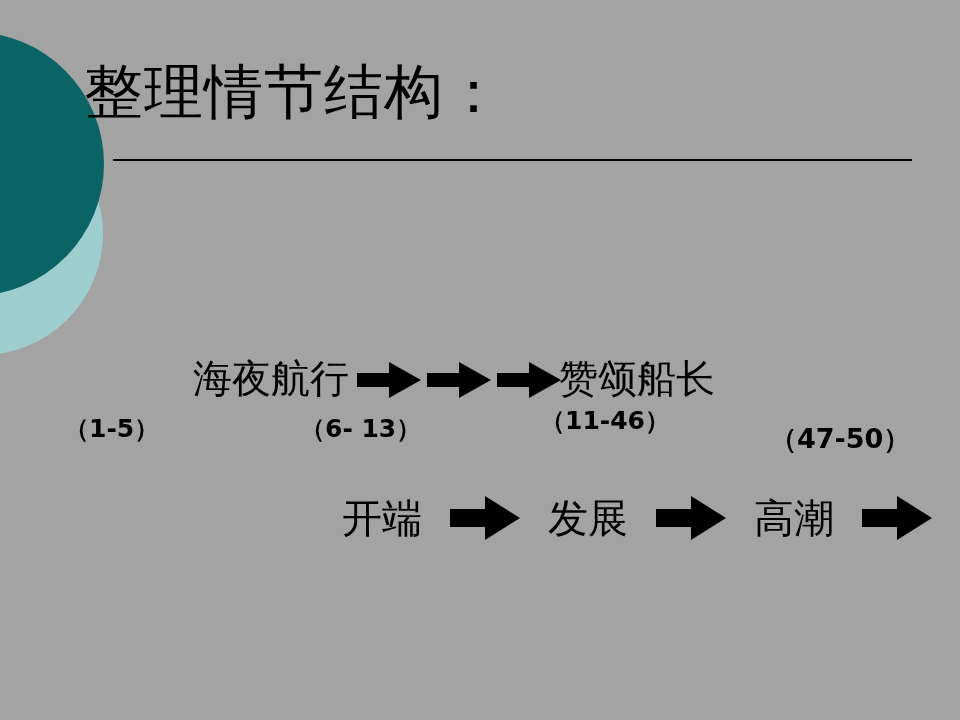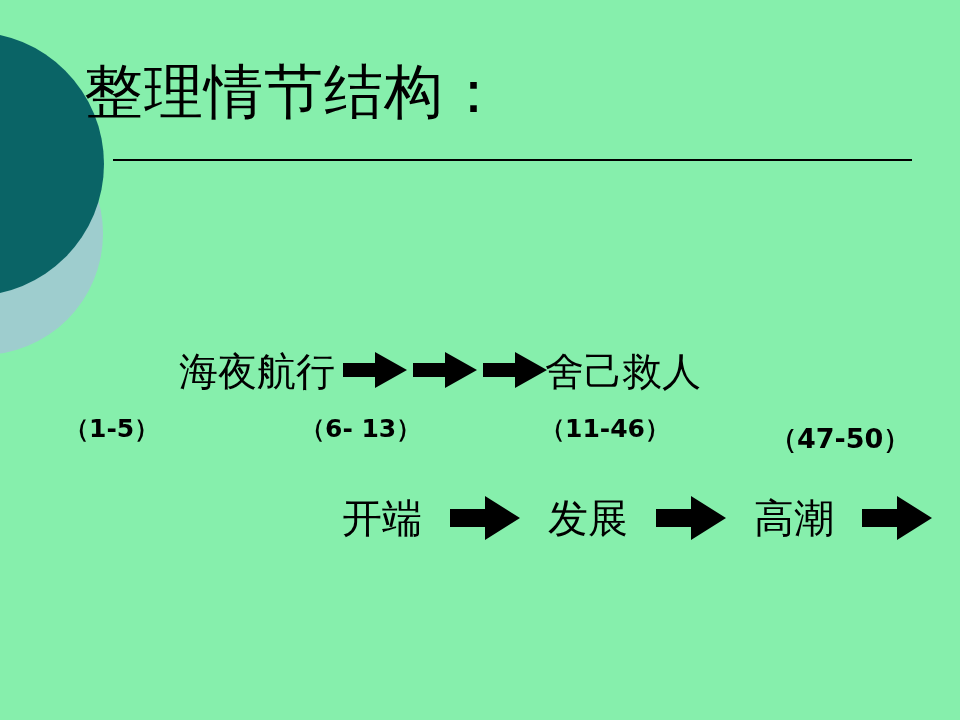--- a/index.html
+++ b/index.html
@@ -5,21 +5,21 @@
 <style>
   html, body {
     margin: 0;
     padding: 0;
     background: #ffffff;
   }
   #slide {
     position: relative;
     width: 960px;
     height: 720px;
-    background: #86efac;
+    background: #a3a3a3;
     overflow: hidden;
     font-family: "DejaVu Serif", "Liberation Serif", serif;
     -webkit-font-smoothing: antialiased;
   }
 
   
   .deco-circle {
     position: absolute;
     border-radius: 50%;
     pointer-events: none;
@@ -69,26 +69,26 @@
   
   .arrow {
     display: block;
     flex: none;
   }
   .arrow svg { display: block; }
 
   
   #stage-row {
     position: absolute;
-    left: 0;
+    left: 14px;
     top: 352px;
     width: 880px;
     height: 46px;
     display: flex;
-    align-items: flex-start;
+    align-items: flex-end;
     justify-content: center;
     z-index: 4;
   }
   .stage-label {
     font-family: "DejaVu Serif", "Liberation Serif", serif;
     font-size: 39px;
     line-height: 1;
     color: #000000;
     white-space: nowrap;
     letter-spacing: 0px;
@@ -108,21 +108,21 @@
     position: absolute;
     font-family: "DejaVu Sans", "Liberation Sans", sans-serif;
     font-weight: bold;
     font-size: 25px;
     line-height: 1;
     color: #000000;
     white-space: nowrap;
   }
   #range-0 { left: 64px;  top: 8px; }
   #range-1 { left: 300px; top: 8px; }
-  #range-2 { left: 540px; top: 8px; }
+  #range-2 { left: 540px; top: 0; }
   #range-3 { left: 770px; top: 17px; font-size: 27px; }
 
   
   #term-row {
     position: absolute;
     left: 0;
     top: 492px;
     width: 960px;
     height: 52px;
     display: flex;
@@ -169,21 +169,21 @@
       </svg>
     </span>
 
 
     <span class="arrow arrow-1">
       <svg width="64" height="36" viewBox="0 0 64 36" aria-hidden="true">
         <polygon points="0,11 32,11 32,0 64,18 32,36 32,25 0,25" fill="#000000"></polygon>
       </svg>
     </span>
 
-    <span class="stage-label">舍己救人</span>
+    <span class="stage-label">赞颂船长</span>
   </div>
 
   <div id="range-row">
     <span class="range-label" id="range-0">（1-5）</span>
     <span class="range-label" id="range-1">（6- 13）</span>
     <span class="range-label" id="range-2">（11-46）</span>
     <span class="range-label" id="range-3">（47-50）</span>
   </div>
 
   <div id="term-row">

